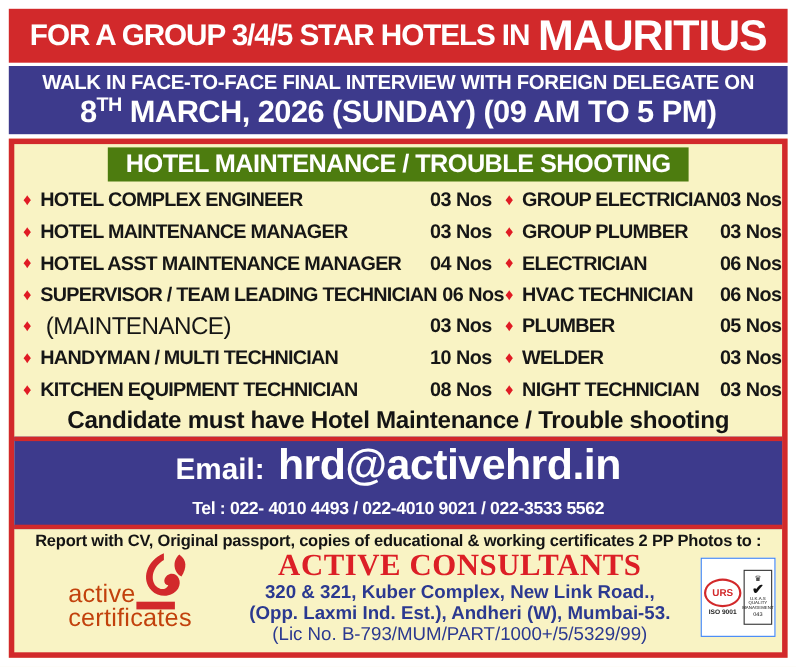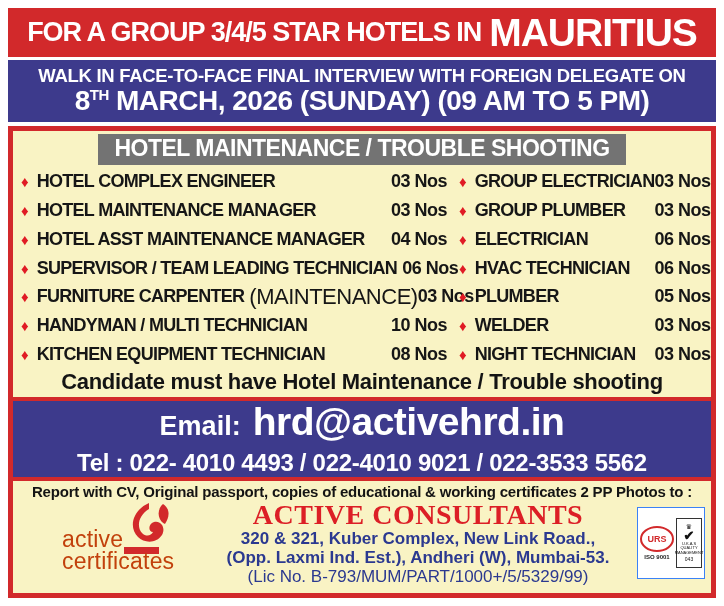--- a/index.html
+++ b/index.html
@@ -14,29 +14,29 @@
   }
   .banner-red .t-prefix{color:#ffffff;font-weight:bold;font-size:27px;letter-spacing:-1px;}
   .banner-red .t-location{color:#ffffff;font-weight:bold;font-size:39px;letter-spacing:-1px;margin-left:8px;}
   
   .banner-blue{
     background:#3d3a8c;height:62px;display:flex;flex-direction:column;align-items:center;justify-content:center;
     margin-bottom:4px;color:#ffffff;white-space:nowrap;
   }
   .banner-blue .l1{font-weight:bold;font-size:18.5px;letter-spacing:-0.3px;line-height:1.15;}
   .banner-blue .l2{font-weight:bold;font-size:28px;letter-spacing:-0.5px;line-height:1.1;}
-  .banner-blue sup{font-size:15px;vertical-align:super;}
+  .banner-blue sup{font-size:18px;vertical-align:super;}
   
   .main-box{
     height:472px;box-sizing:border-box;border:5px solid #d2292b;background:#f9f3c4;
     display:flex;flex-direction:column;
   }
   .section-title-wrap{height:34px;display:flex;justify-content:center;align-items:flex-start;padding-top:3px;box-sizing:border-box;}
   .section-title{
-    background:#737373;color:#ffffff;font-weight:bold;font-size:23px;letter-spacing:-0.5px;
+    background:#4d7c0f;color:#ffffff;font-weight:bold;font-size:23px;letter-spacing:-0.5px;
     padding:1px 16px 3px 16px;white-space:nowrap;
   }
   .jobs{display:flex;height:204px;padding:2px 8px 0 8px;box-sizing:border-box;}
   .jobs-left{width:438px;display:flex;flex-direction:column;}
   .jobs-right{flex:1;display:flex;flex-direction:column;}
   .job-row{display:flex;align-items:center;height:29px;white-space:nowrap;}
   .jobs-left .job-row{padding-right:12px;}
   .bullet{color:#e01b24;font-size:15px;margin-right:8px;line-height:1;}
   .job-title{font-weight:bold;font-size:18px;letter-spacing:-0.7px;color:#161616;}
   .job-note{font-weight:400;font-size:22px;letter-spacing:-0.5px;color:#161616;margin-left:5px;}
@@ -46,21 +46,21 @@
     white-space:nowrap;
   }
   
   .contact-band{
     height:84px;box-sizing:border-box;background:#3d3a8c;border-top:4px solid #d2292b;border-bottom:4px solid #d2292b;
     display:flex;flex-direction:column;align-items:center;justify-content:center;color:#ffffff;white-space:nowrap;
   }
   .email-line{line-height:44px;display:flex;align-items:baseline;}
   .email-label{font-weight:bold;font-size:27px;margin-right:12px;}
   .email-address{font-weight:bold;font-size:39px;letter-spacing:-0.5px;}
-  .tel-line{font-weight:bold;font-size:24px;letter-spacing:-0.3px;line-height:30px;text-align:center;}
+  .tel-line{font-weight:bold;font-size:16px;letter-spacing:-0.3px;line-height:30px;text-align:center;}
   
   .footer{flex:1;display:flex;flex-direction:column;padding:2px 6px 0 6px;box-sizing:border-box;}
   .report-line{text-align:center;font-weight:bold;font-size:15px;letter-spacing:-0.2px;color:#141414;white-space:nowrap;line-height:18px;}
   .footer-row{display:flex;flex:1;align-items:flex-start;}
   .logo-block{width:180px;position:relative;height:90px;flex-shrink:0;}
   .logo-text{position:absolute;left:14px;top:28px;color:#c2410c;font-size:23px;line-height:0.95;letter-spacing:0.2px;margin-left:29px;}
   .logo-flame{position:absolute;left:100px;top:0px;}
   .center-block{flex:1;text-align:center;line-height:1.05;}
   .company-name{
     font-family:"Liberation Serif",serif;font-weight:bold;font-size:28px;color:#dc1f26;
@@ -128,21 +128,20 @@
           <span class="job-count">04 Nos</span>
         </div>
         <div class="job-row">
           <span class="bullet">♦</span>
           <span class="job-title">SUPERVISOR / TEAM LEADING TECHNICIAN</span>
           <span class="job-note"></span>
           <span class="job-count">06 Nos</span>
         </div>
         <div class="job-row">
           <span class="bullet">♦</span>
-          <span class="job-title">FURNITURE CARPENTER</span>
           <span class="job-note">(MAINTENANCE)</span>
           <span class="job-count">03 Nos</span>
         </div>
         <div class="job-row">
           <span class="bullet">♦</span>
           <span class="job-title">HANDYMAN / MULTI TECHNICIAN</span>
           <span class="job-note"></span>
           <span class="job-count">10 Nos</span>
         </div>
         <div class="job-row">

